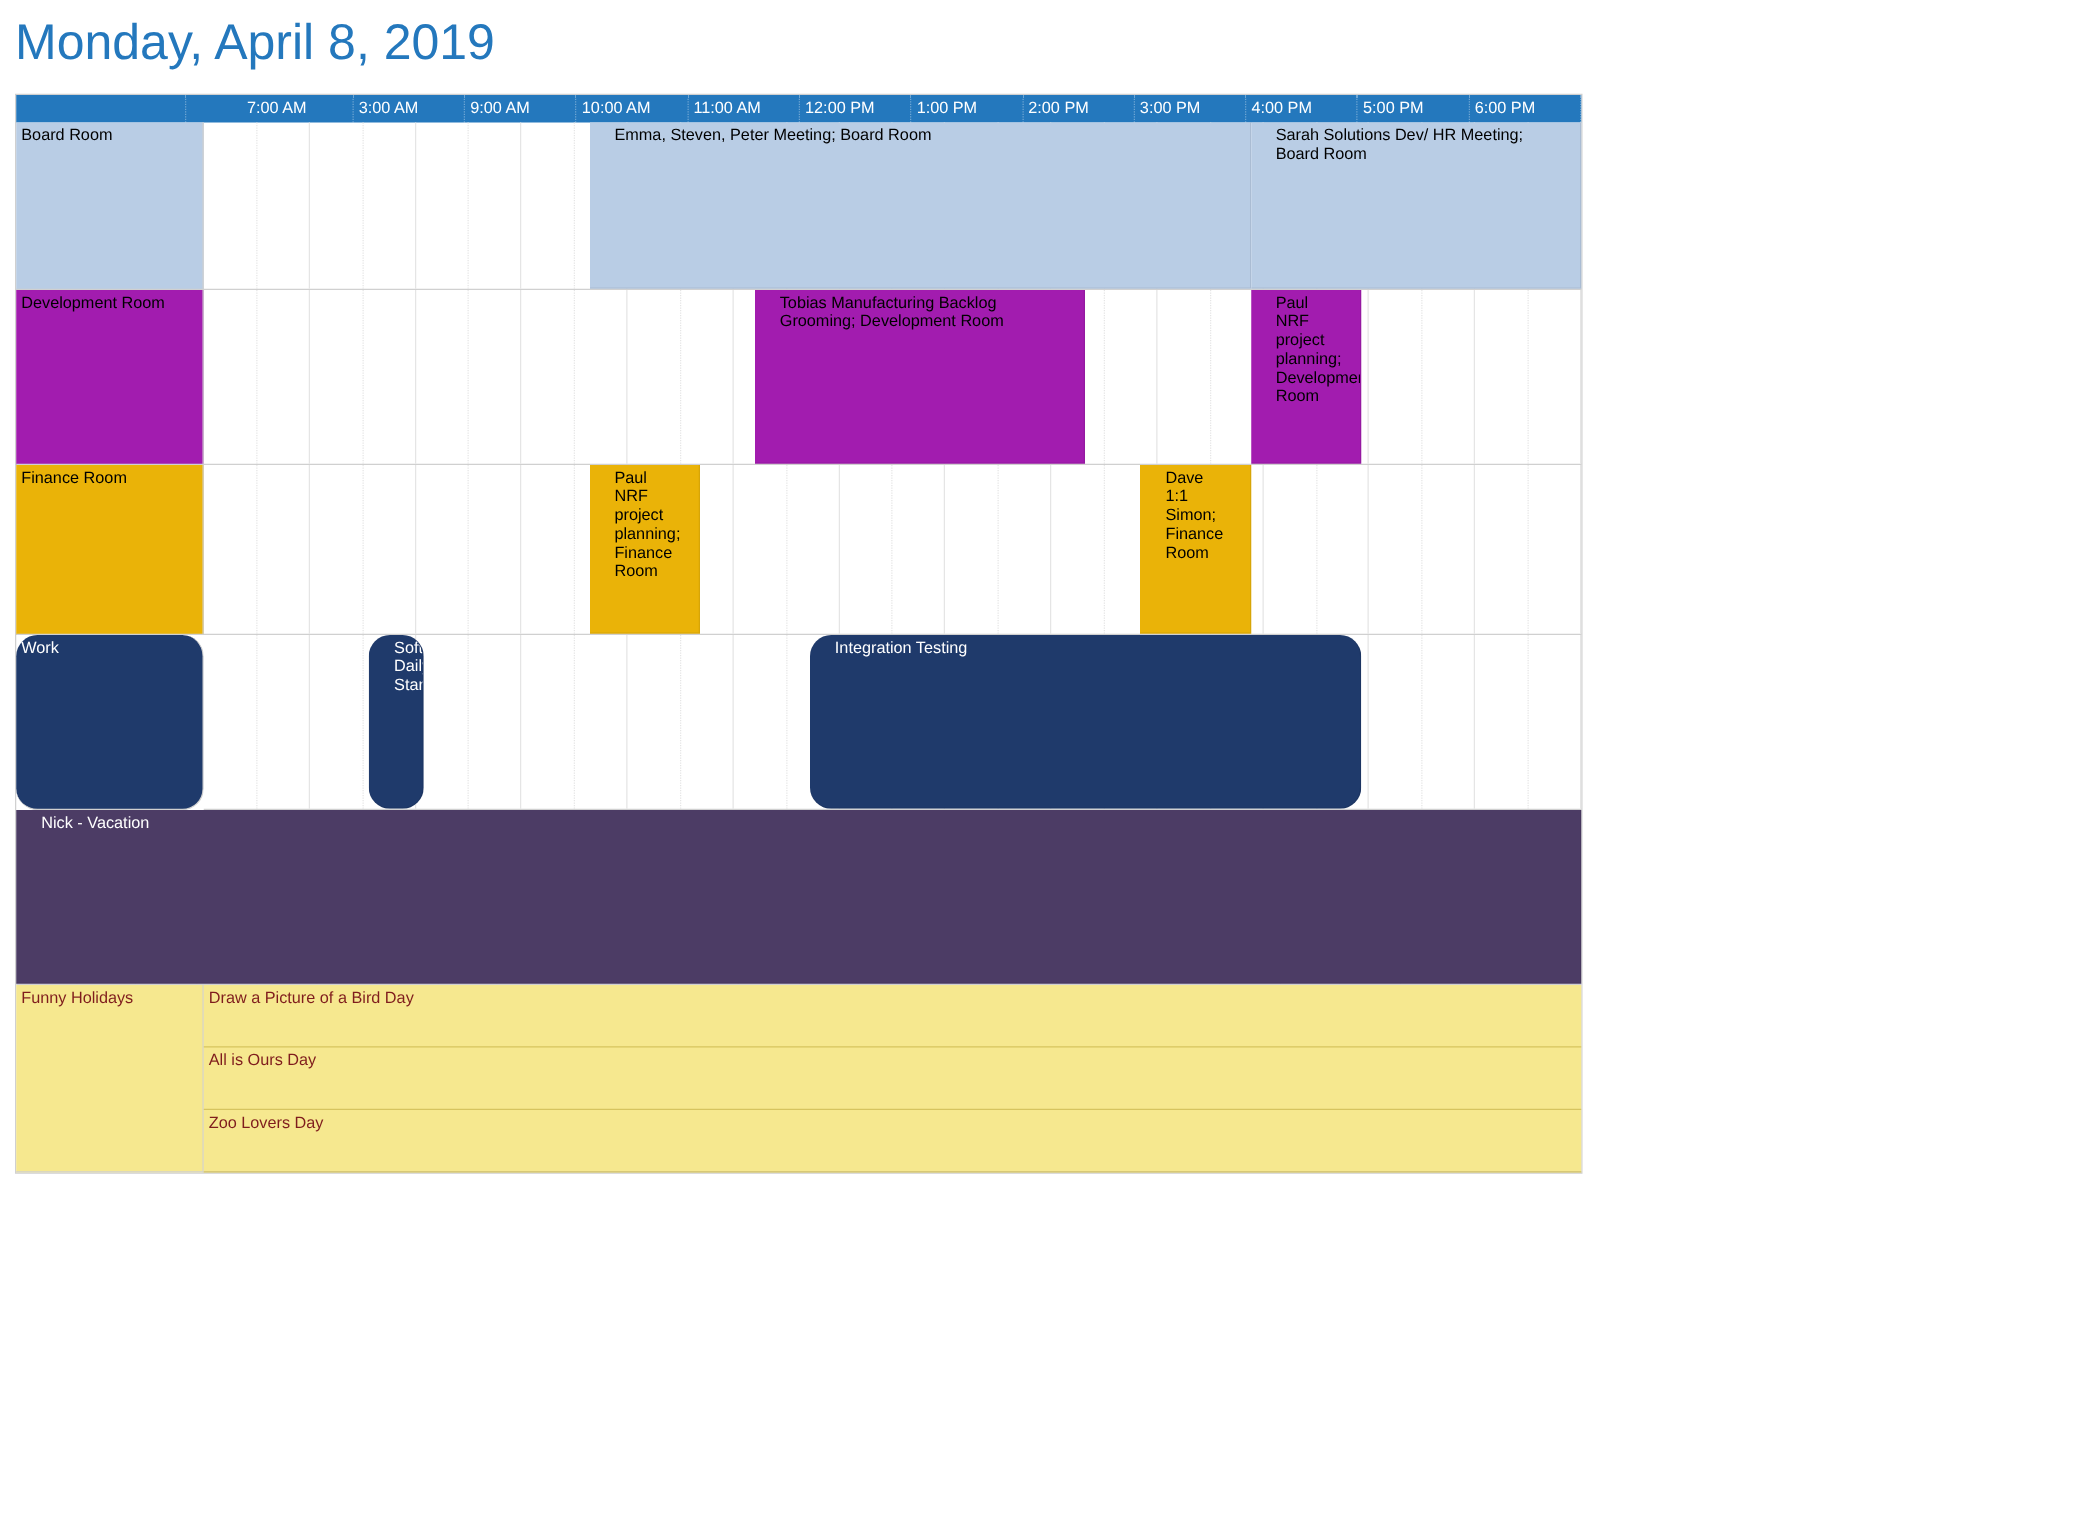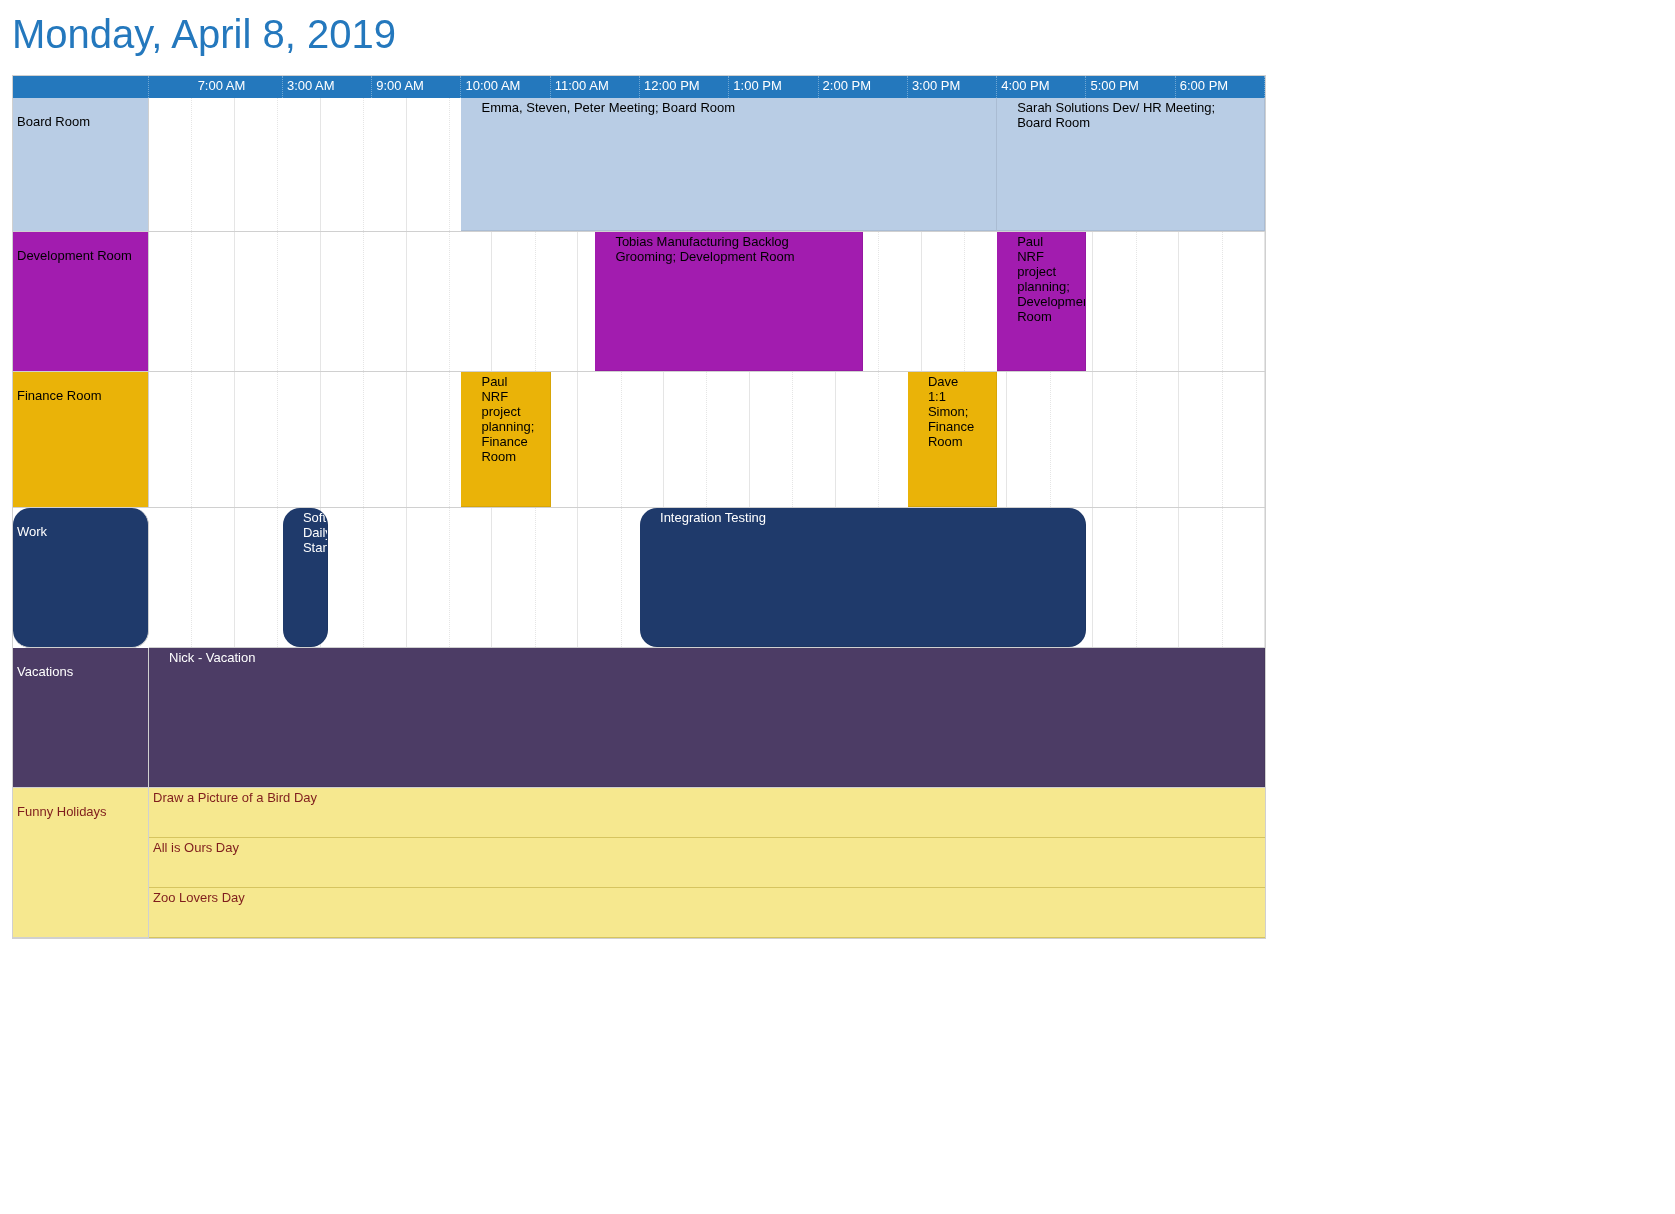--- a/index.html
+++ b/index.html
@@ -4,21 +4,21 @@
 <style>
   * { box-sizing: border-box; margin: 0; padding: 0; }
   body { font-family: "Segoe UI", Tahoma, sans-serif; background: #fff; padding: 12px; }
   .page-title { color: #2478bd; font-size: 40px; font-weight: 300; margin-bottom: 18px; }
   .calendar { position: relative; width: 1254px; border: 1px solid #d0d0d0; }
   .header-row { display: flex; height: 22px; background: #2478bd; color: #fff; font-size: 13px; }
   .header-room { width: 136px; flex-shrink: 0; border-right: 1px dotted rgba(255,255,255,0.35); }
   .header-cell { flex: 1; padding: 2px 4px; border-right: 1px dotted rgba(255,255,255,0.35); }
   .rows { position: relative; }
   .row { display: flex; position: relative; }
-  .room-label { width: 136px; flex-shrink: 0; font-size: 13px; padding: 16px 4px; border-right: 1px solid #d0d0d0; border-bottom: 1px solid #d0d0d0; }
+  .room-label { width: 150px; flex-shrink: 0; font-size: 13px; padding: 2px 4px; border-right: 1px solid #d0d0d0; border-bottom: 1px solid #d0d0d0; }
   .row-body { position: relative; flex: 1; border-bottom: 1px solid #d0d0d0; }
   .gridlines { position: absolute; inset: 0; display: flex; pointer-events: none; }
   .hour { flex: 1; border-right: 1px solid #e5e5e5; position: relative; }
   .hour::after { content: ""; position: absolute; left: 50%; top: 0; bottom: 0; border-right: 1px dotted #e5e5e5; }
   .event { position: absolute; top: 0; height: 100%; font-size: 13px; padding: 2px 20px; overflow: hidden; border-right: 1px solid rgba(0,0,0,0.08); border-bottom: 1px solid rgba(0,0,0,0.08); }
   .c-blue1 { background: #b9cde5; color: #000; }
   .c-green { background: #a21caf; color: #000; }
   .c-teal  { background: #eab308; color: #000; }
   .c-navy  { background: #1f3a6b; color: #fff; border-radius: 17px; }
   .c-purple{ background: #4c3c65; color: #fff; }
@@ -134,21 +134,20 @@
             <div class="hour"></div>
             <div class="hour"></div>
             <div class="hour"></div>
             <div class="hour"></div>
           </div>
           <div class="event c-navy" style="left: 12%; width: 4%;">Software Daily Standup</div>
           <div class="event c-navy" style="left: 44%; width: 40%;">Integration Testing</div>
         </div>
       </div>
       <div class="row" style="height: 140px;">
-        <div class="room-label c-purple" style="color: rgb(255, 255, 255);">Vacations</div>
         <div class="row-body">
           <div class="gridlines">
             <div class="hour"></div>
             <div class="hour"></div>
             <div class="hour"></div>
             <div class="hour"></div>
             <div class="hour"></div>
             <div class="hour"></div>
             <div class="hour"></div>
             <div class="hour"></div>

